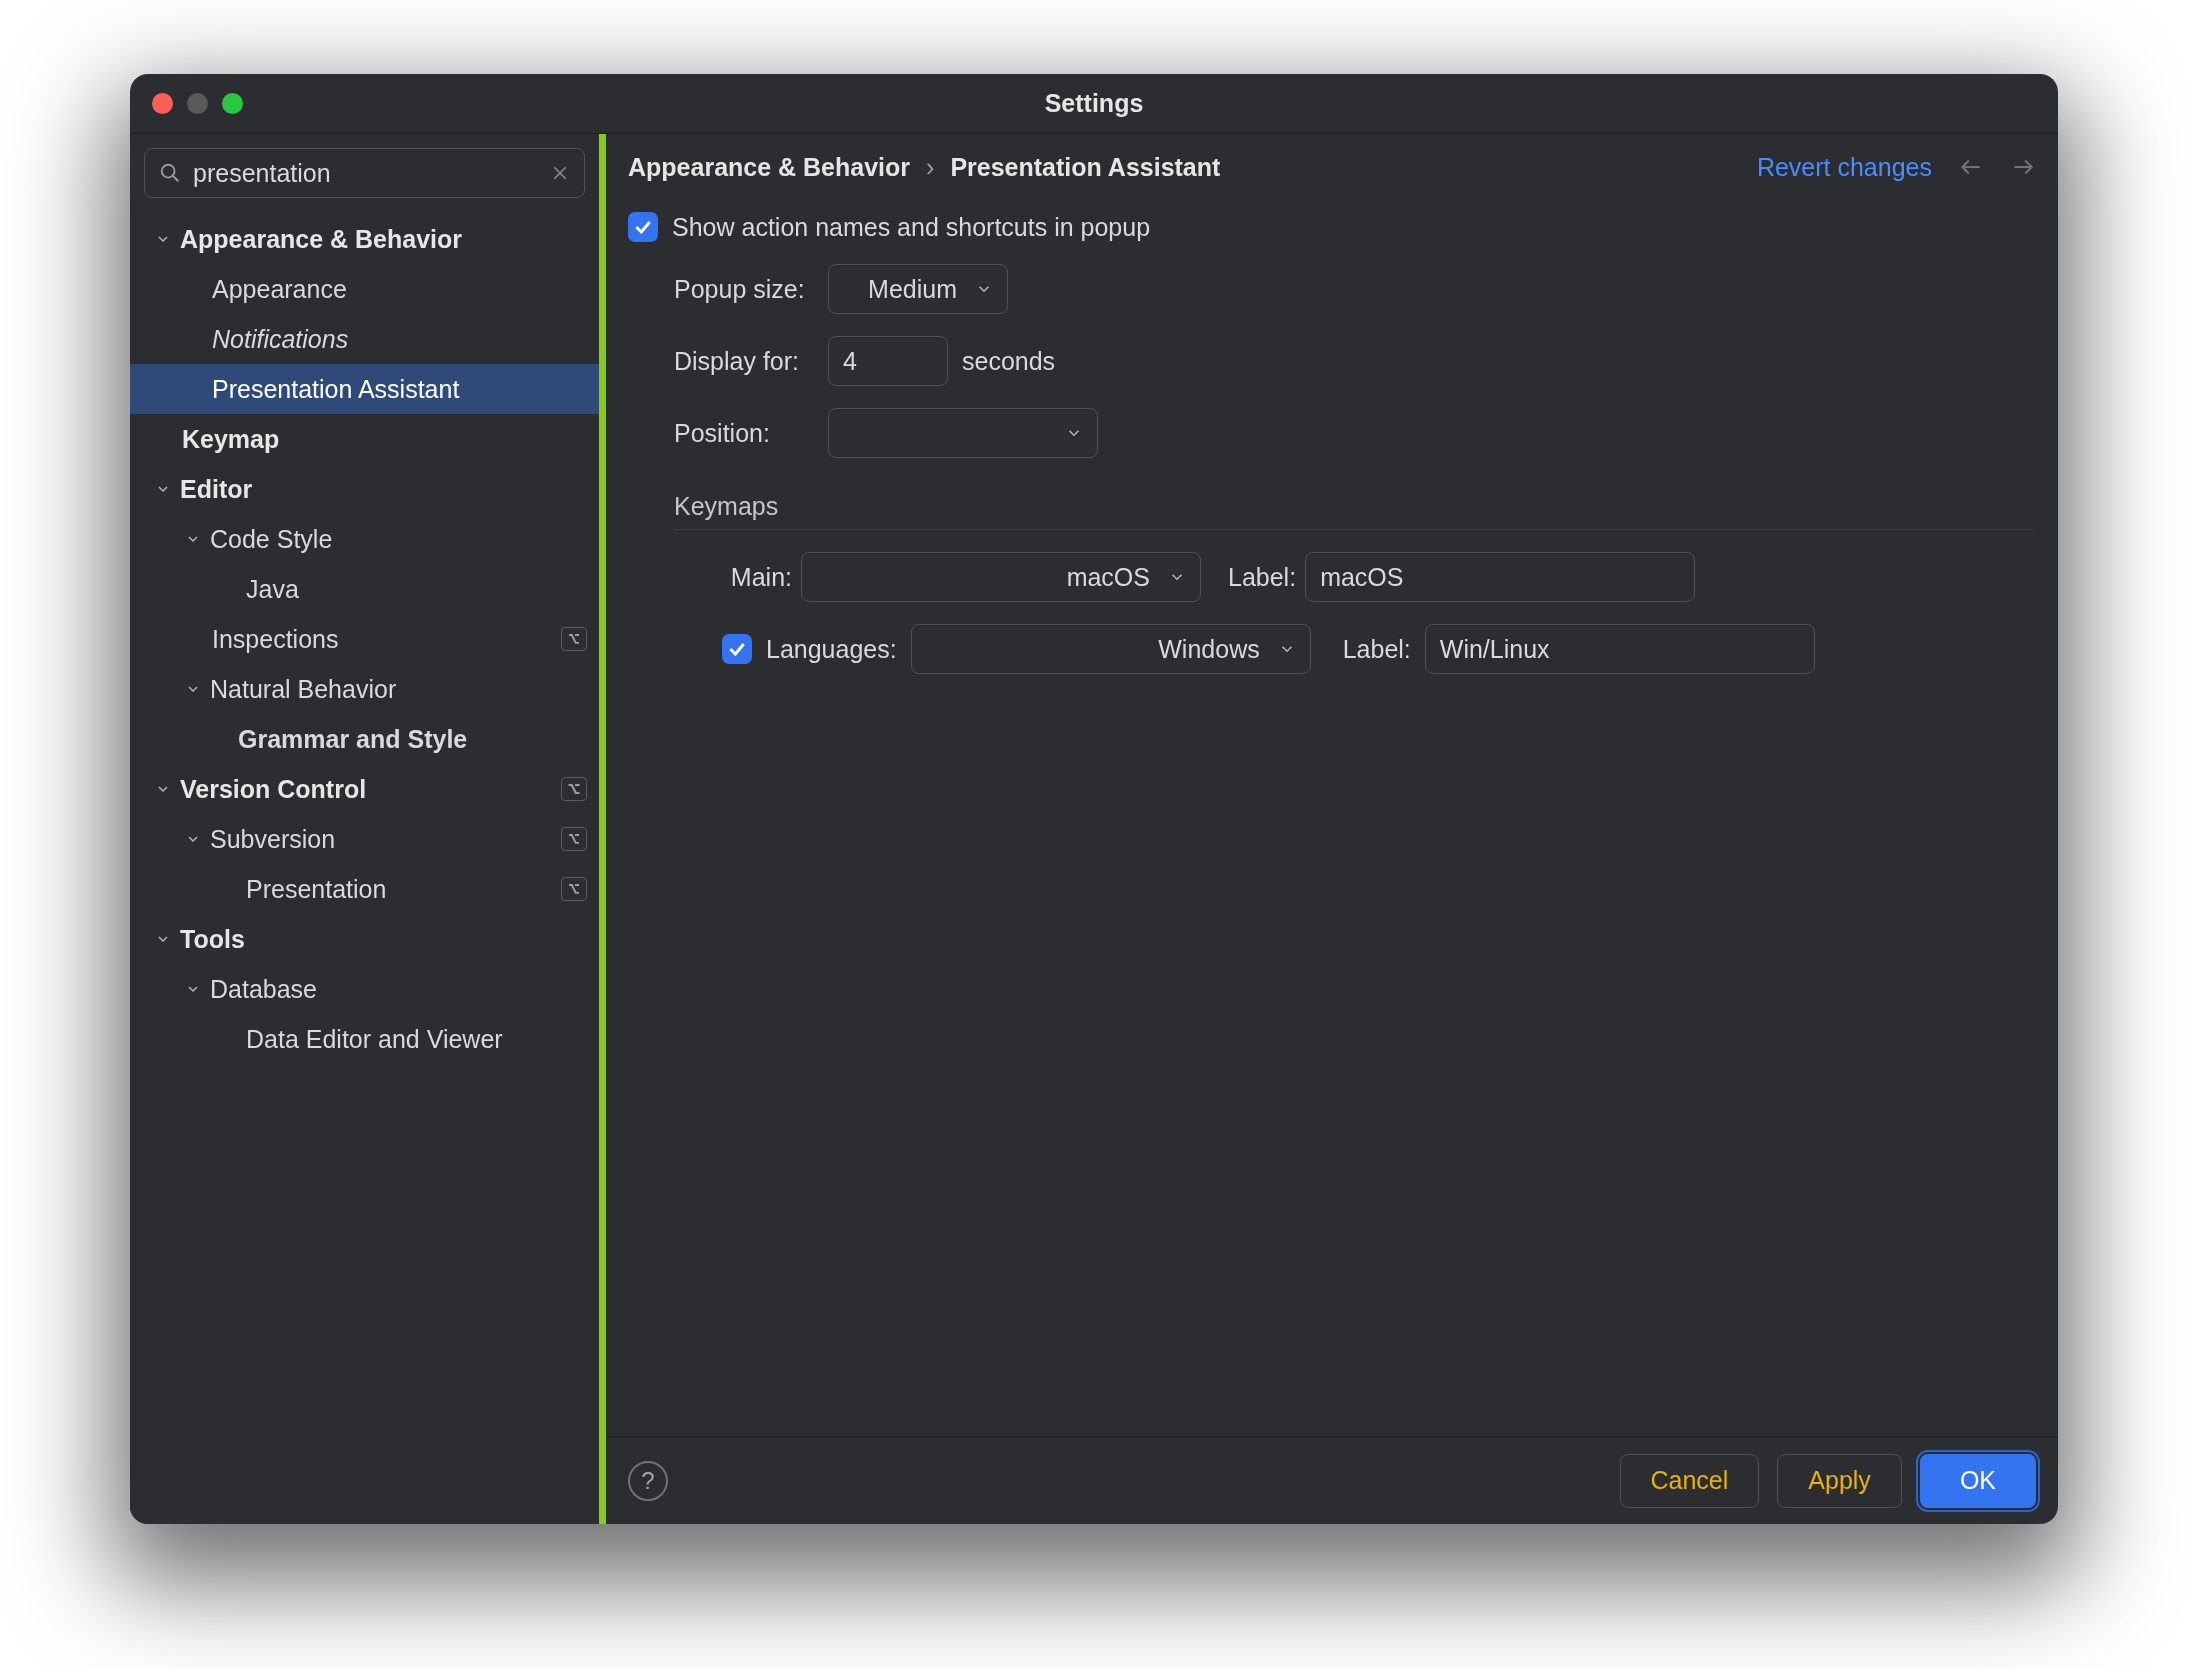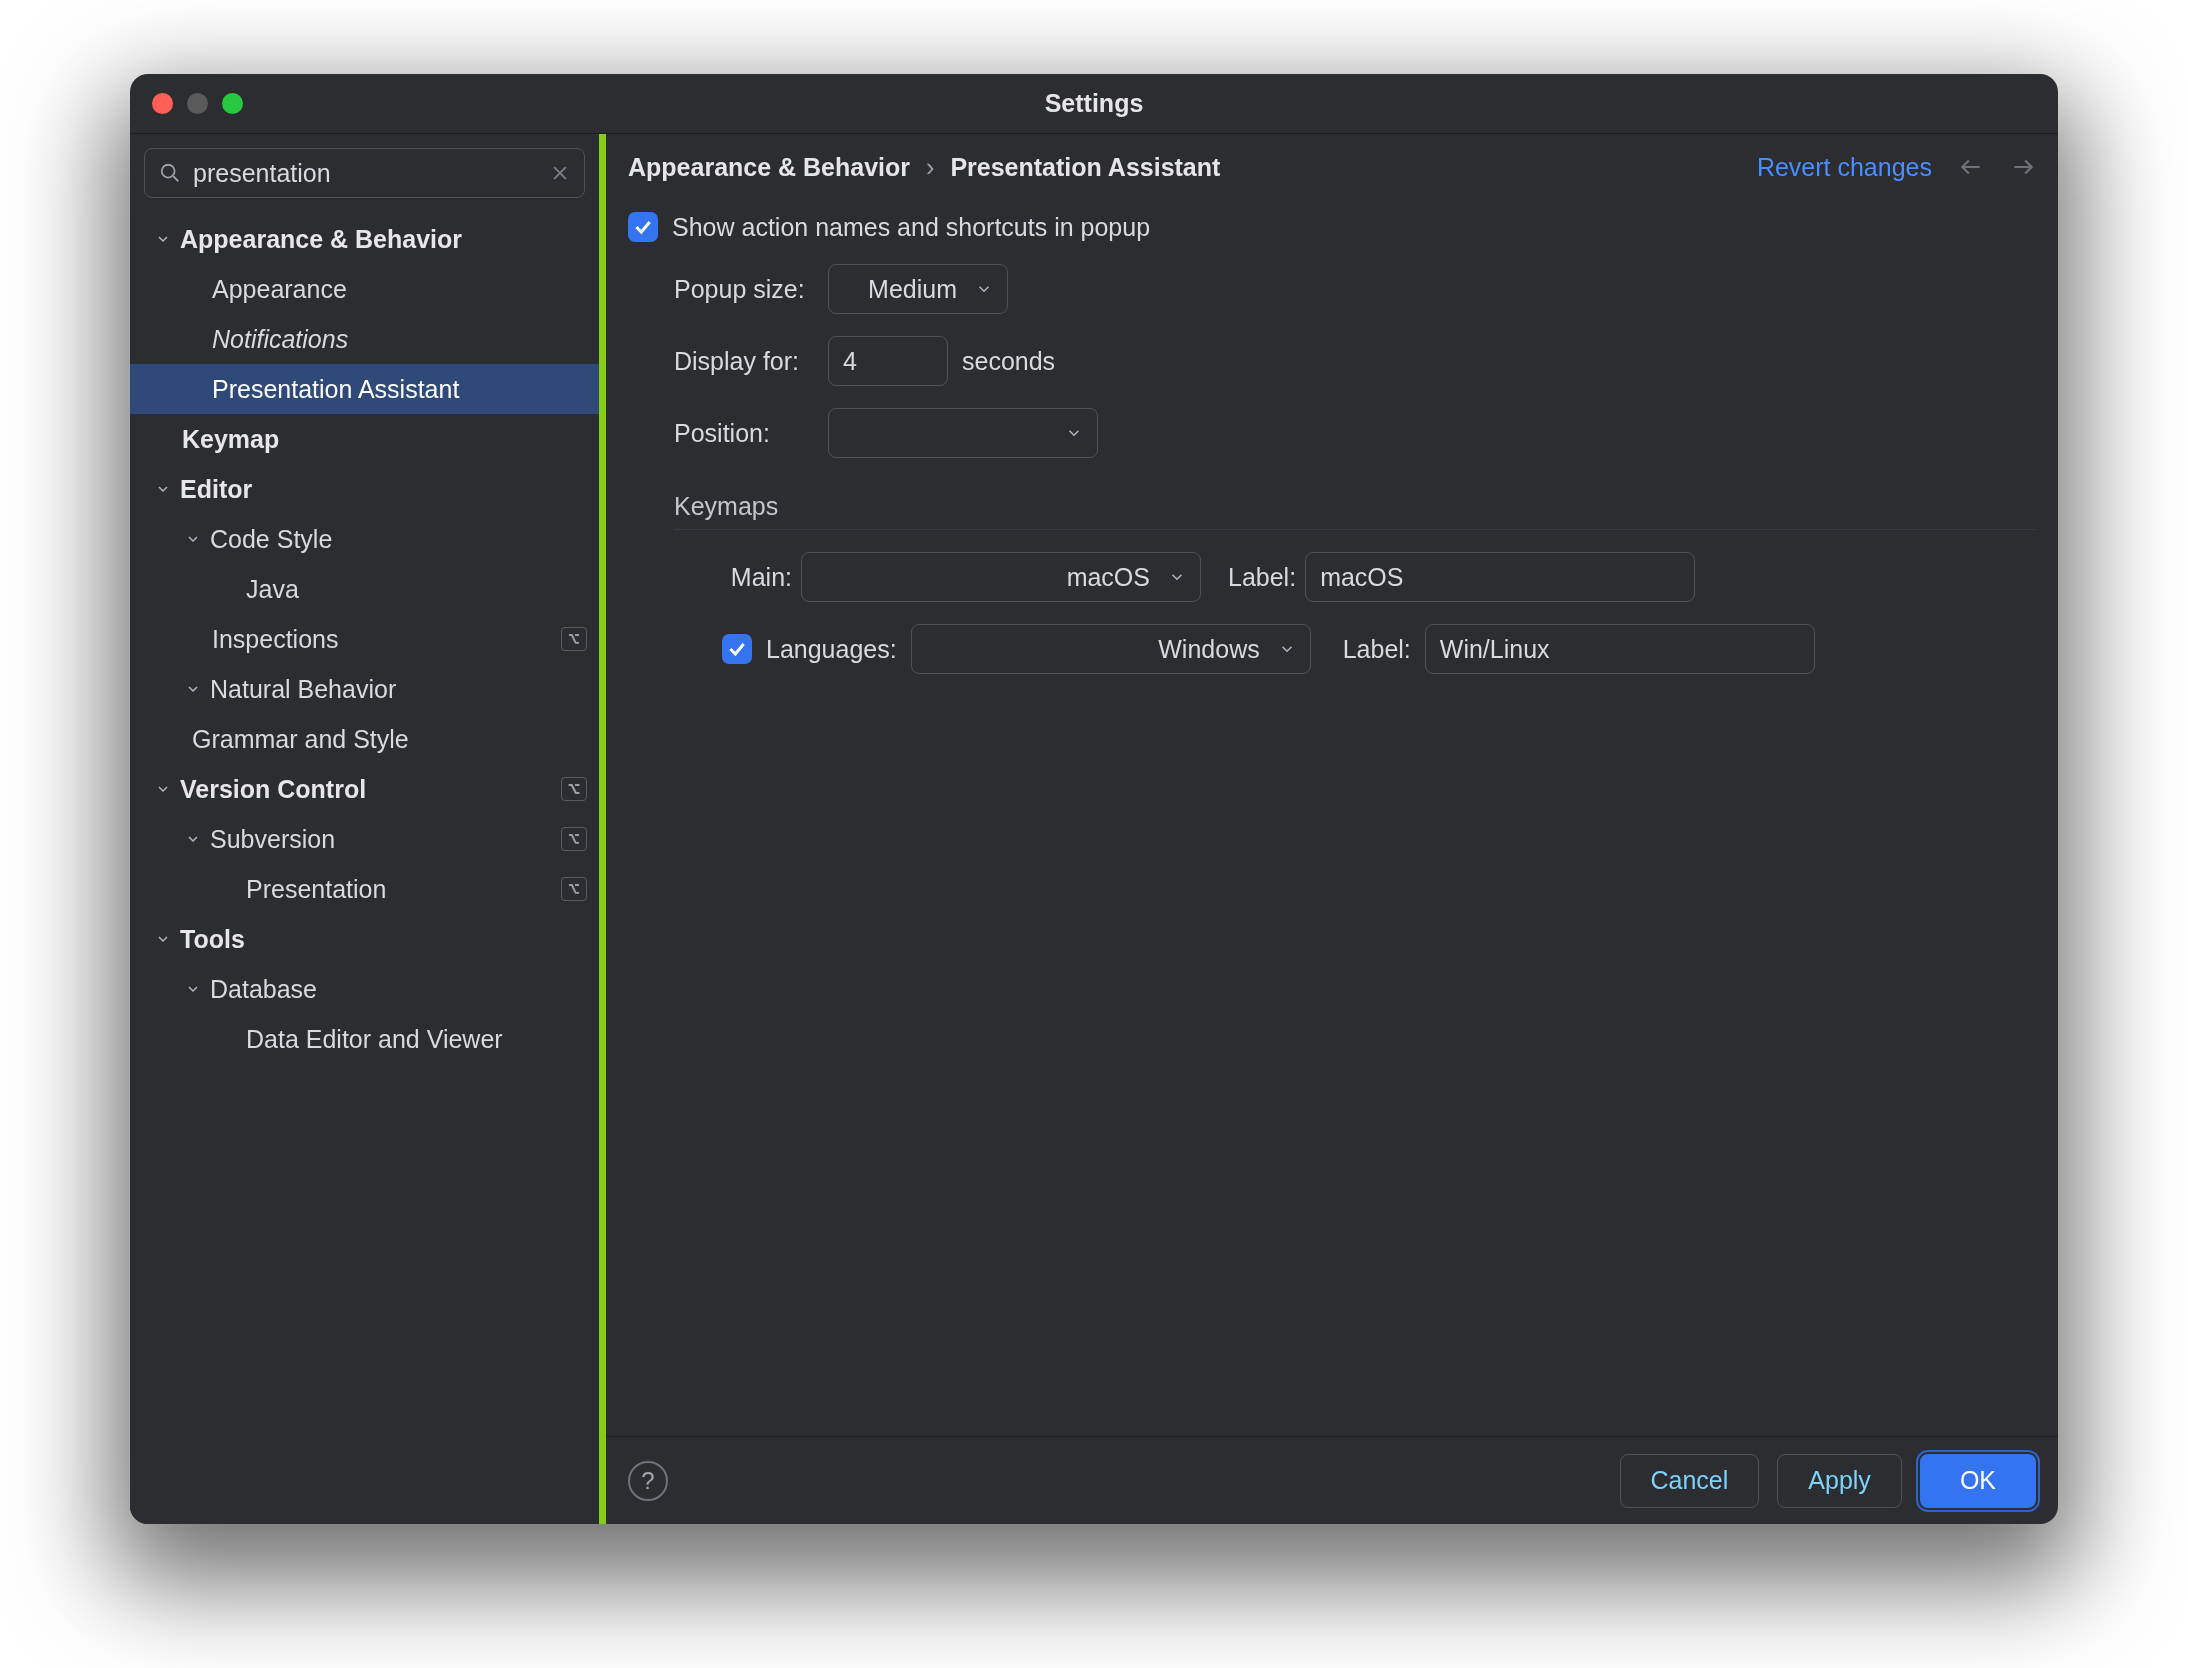--- a/index.html
+++ b/index.html
@@ -176,21 +176,21 @@
     border: 2px solid #6f7378;
     color: #a3a7ab;
     display:flex; align-items:center; justify-content:center;
     font-size: 24px;
   }
   .footer .spacer { flex:1; }
   .btn {
     height: 54px; padding: 0 30px;
     border-radius: 8px;
     border: 1.5px solid #4f5154;
-    background: #2b2d30; color: #7dd3fc;
+    background: #2b2d30; color: #eab308;
     display:flex; align-items:center; justify-content:center;
     font-size: 25px; cursor:pointer;
   }
   .btn.primary {
     background: #3574f0; border: 0; color: #fff;
     outline: 2px solid #2f63c8; outline-offset: 2px;
     padding: 0 40px;
   }
 </style>
 </head>
@@ -273,21 +273,21 @@
             <span class="badge">⌥</span>
           </div>
           <div class="row d1" style="padding-left: 52px;">
             <span class="chev">
               <svg width="16" height="16" viewBox="0 0 24 24" fill="none" stroke="currentColor" stroke-width="2.2">
                 <polyline points="6 9 12 15 18 9"></polyline>
               </svg>
             </span>
             <span class="label">Natural Behavior</span>
           </div>
-          <div class="row d2" style="padding-left: 62px;">
+          <div class="row d2" style="padding-left: 108px; font-weight: bold;">
             <span class="label">Grammar and Style</span>
           </div>
           <div class="row d0 bold" style="padding-left: 22px;">
             <span class="chev">
               <svg width="16" height="16" viewBox="0 0 24 24" fill="none" stroke="currentColor" stroke-width="2.2">
                 <polyline points="6 9 12 15 18 9"></polyline>
               </svg>
             </span>
             <span class="label">Version Control</span>
             <span class="badge">⌥</span>

